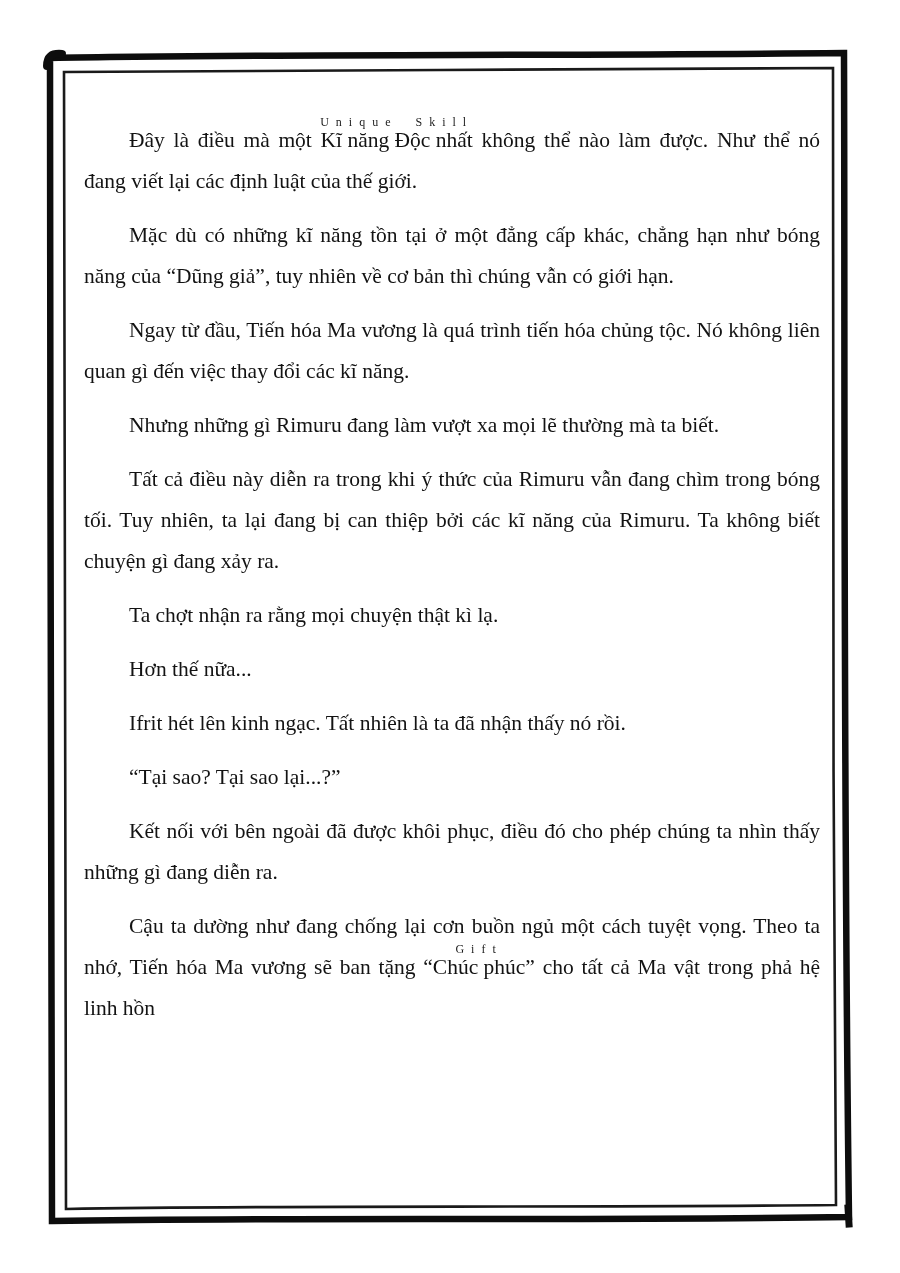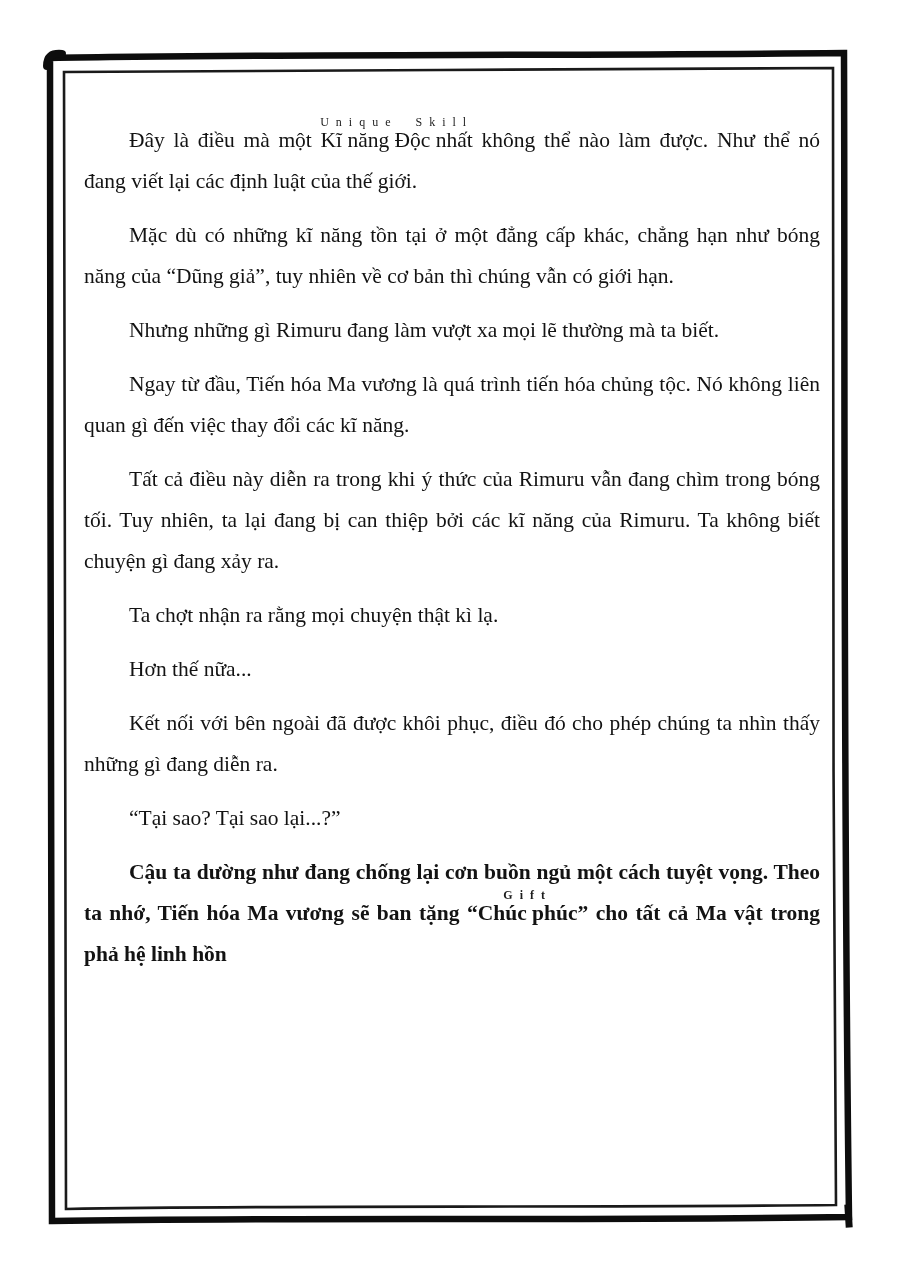--- a/index.html
+++ b/index.html
@@ -24,21 +24,21 @@
     top: 120px;
     width: 736px;
     text-align: justify;
     font-size: 21.5px;
     line-height: 41px;
   }
   .para {
     margin: 0 0 13px 0;
     text-indent: 45px;
   }
-  .para:last-child { margin-bottom: 0; font-weight: bold; }
+  .para:last-child { margin-bottom: 0; }
   .ruby {
     position: relative;
     display: inline-block;
     text-indent: 0;
     white-space: nowrap;
   }
   .annot {
     position: absolute;
     top: -3px;
     left: 50%;
@@ -67,23 +67,24 @@
     <path d="M 64 72
              C 300 69, 600 71, 833 68
              C 834 420, 832 830, 836 1205
              C 560 1208, 270 1205, 66 1209
              C 62 870, 65 470, 64 72 Z" fill="none" stroke="#1a1a1a" stroke-width="2.6" stroke-linejoin="miter"></path>
   </svg>
 
   <div class="text-block">
       <p class="para">Đây là điều mà một <span class="ruby"><span class="annot">Unique Skill</span><span>Kĩ năng Độc nhất</span></span> không thể nào làm được. Như thể nó đang viết lại các định luật của thế giới.</p>
       <p class="para">Mặc dù có những kĩ năng tồn tại ở một đẳng cấp khác, chẳng hạn như bóng năng của “Dũng giả”, tuy nhiên về cơ bản thì chúng vẫn có giới hạn.</p>
+      <p class="para">Ngay từ đầu, Tiến hóa Ma vương là quá trình tiến hóa chủng tộc. Nó không liên quan gì đến việc thay đổi các kĩ năng.</p>
       <p class="para">Nhưng những gì Rimuru đang làm vượt xa mọi lẽ thường mà ta biết.</p>
-      <p class="para">Ngay từ đầu, Tiến hóa Ma vương là quá trình tiến hóa chủng tộc. Nó không liên quan gì đến việc thay đổi các kĩ năng.</p>
       <p class="para">Tất cả điều này diễn ra trong khi ý thức của Rimuru vẫn đang chìm trong bóng tối. Tuy nhiên, ta lại đang bị can thiệp bởi các kĩ năng của Rimuru. Ta không biết chuyện gì đang xảy ra.</p>
       <p class="para">Ta chợt nhận ra rằng mọi chuyện thật kì lạ.</p>
       <p class="para">Hơn thế nữa...</p>
+      <p class="para">Ifrit hét lên kinh ngạc. Tất nhiên là ta đã nhận thấy nó rồi.</p>
+      <p class="para">“Tại sao? Tại sao lại...?”</p>
       <p class="para">Kết nối với bên ngoài đã được khôi phục, điều đó cho phép chúng ta nhìn thấy những gì đang diễn ra.</p>
-      <p class="para">“Tại sao? Tại sao lại...?”</p>
       <p class="para">Cậu ta dường như đang chống lại cơn buồn ngủ một cách tuyệt vọng. Theo ta nhớ, Tiến hóa Ma vương sẽ ban tặng <span class="ruby"><span class="annot">Gift</span><span>“Chúc phúc”</span></span> cho tất cả Ma vật trong phả hệ linh hồn</p>
     </div>
 
 </div>
 
 </body></html>

